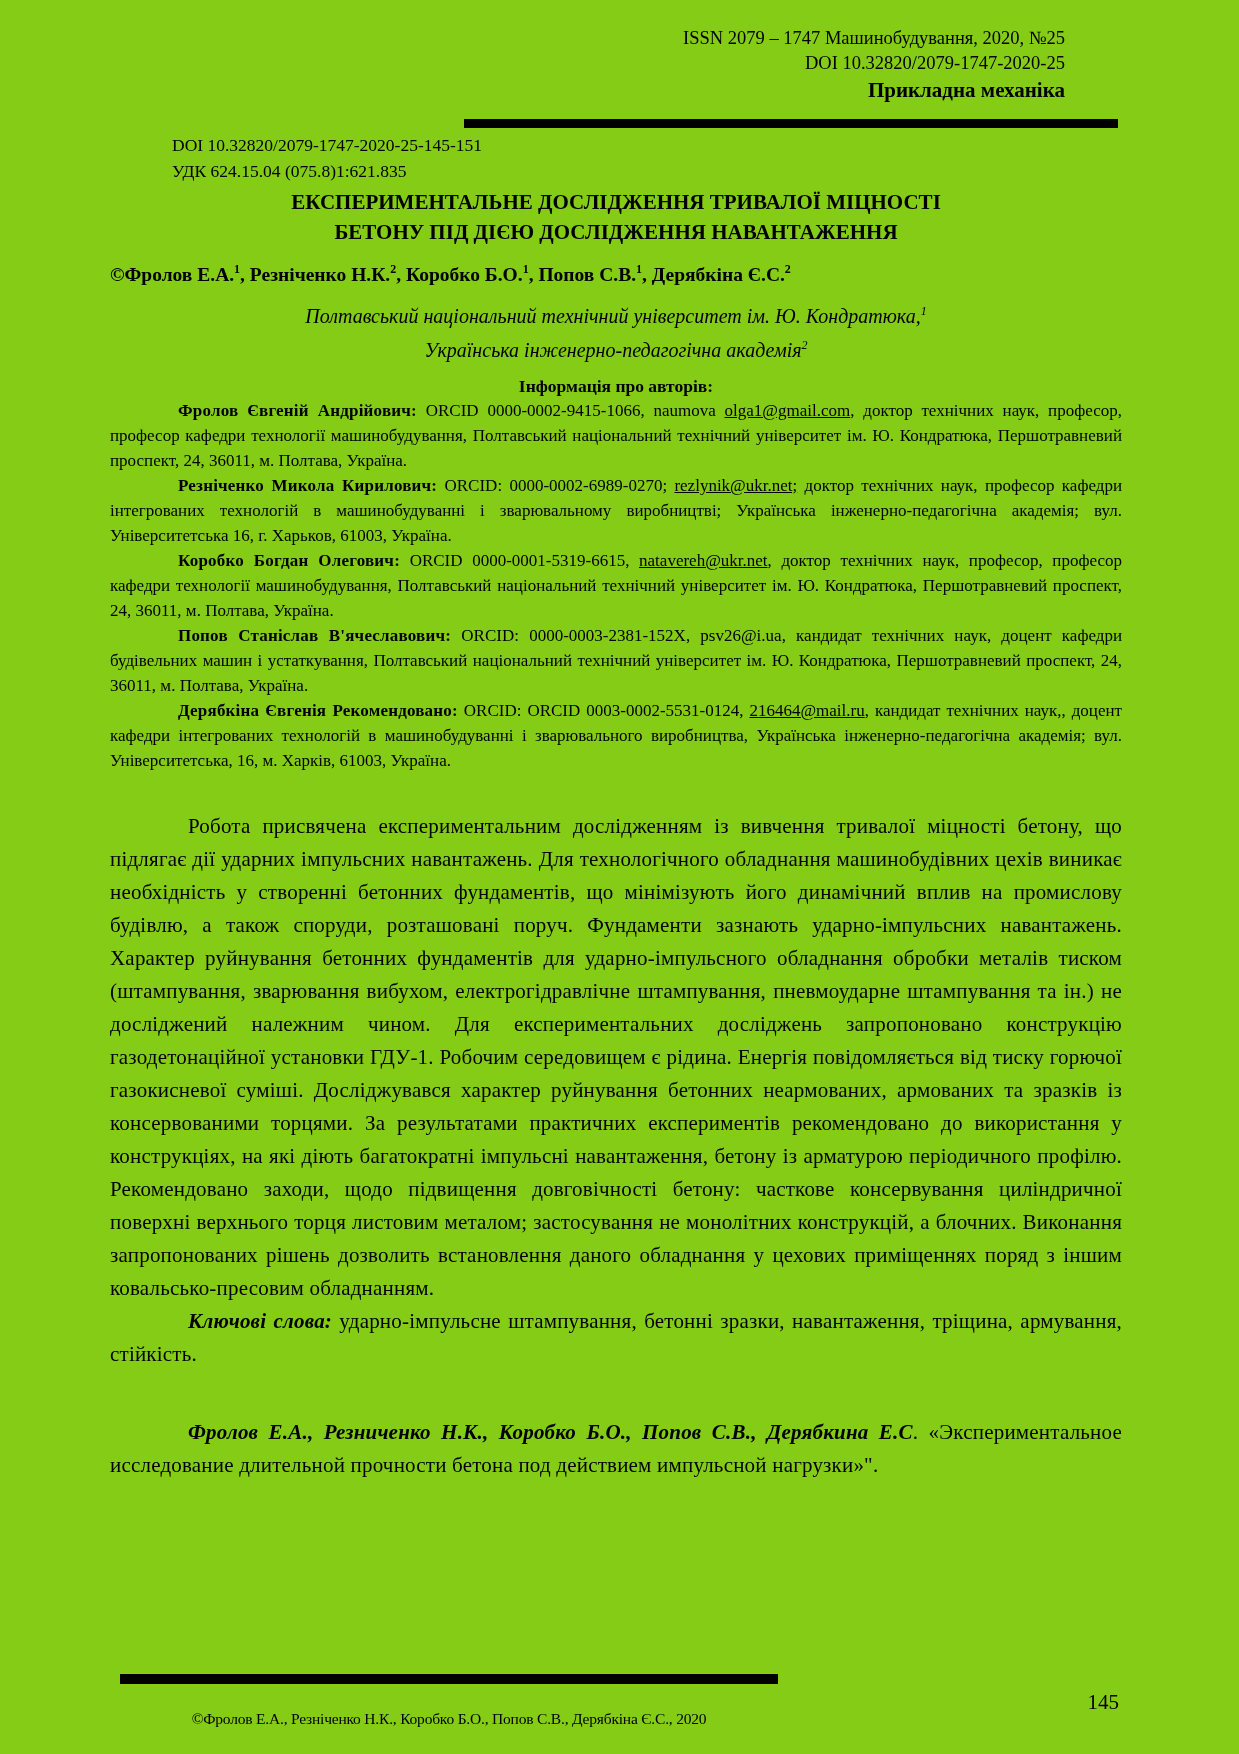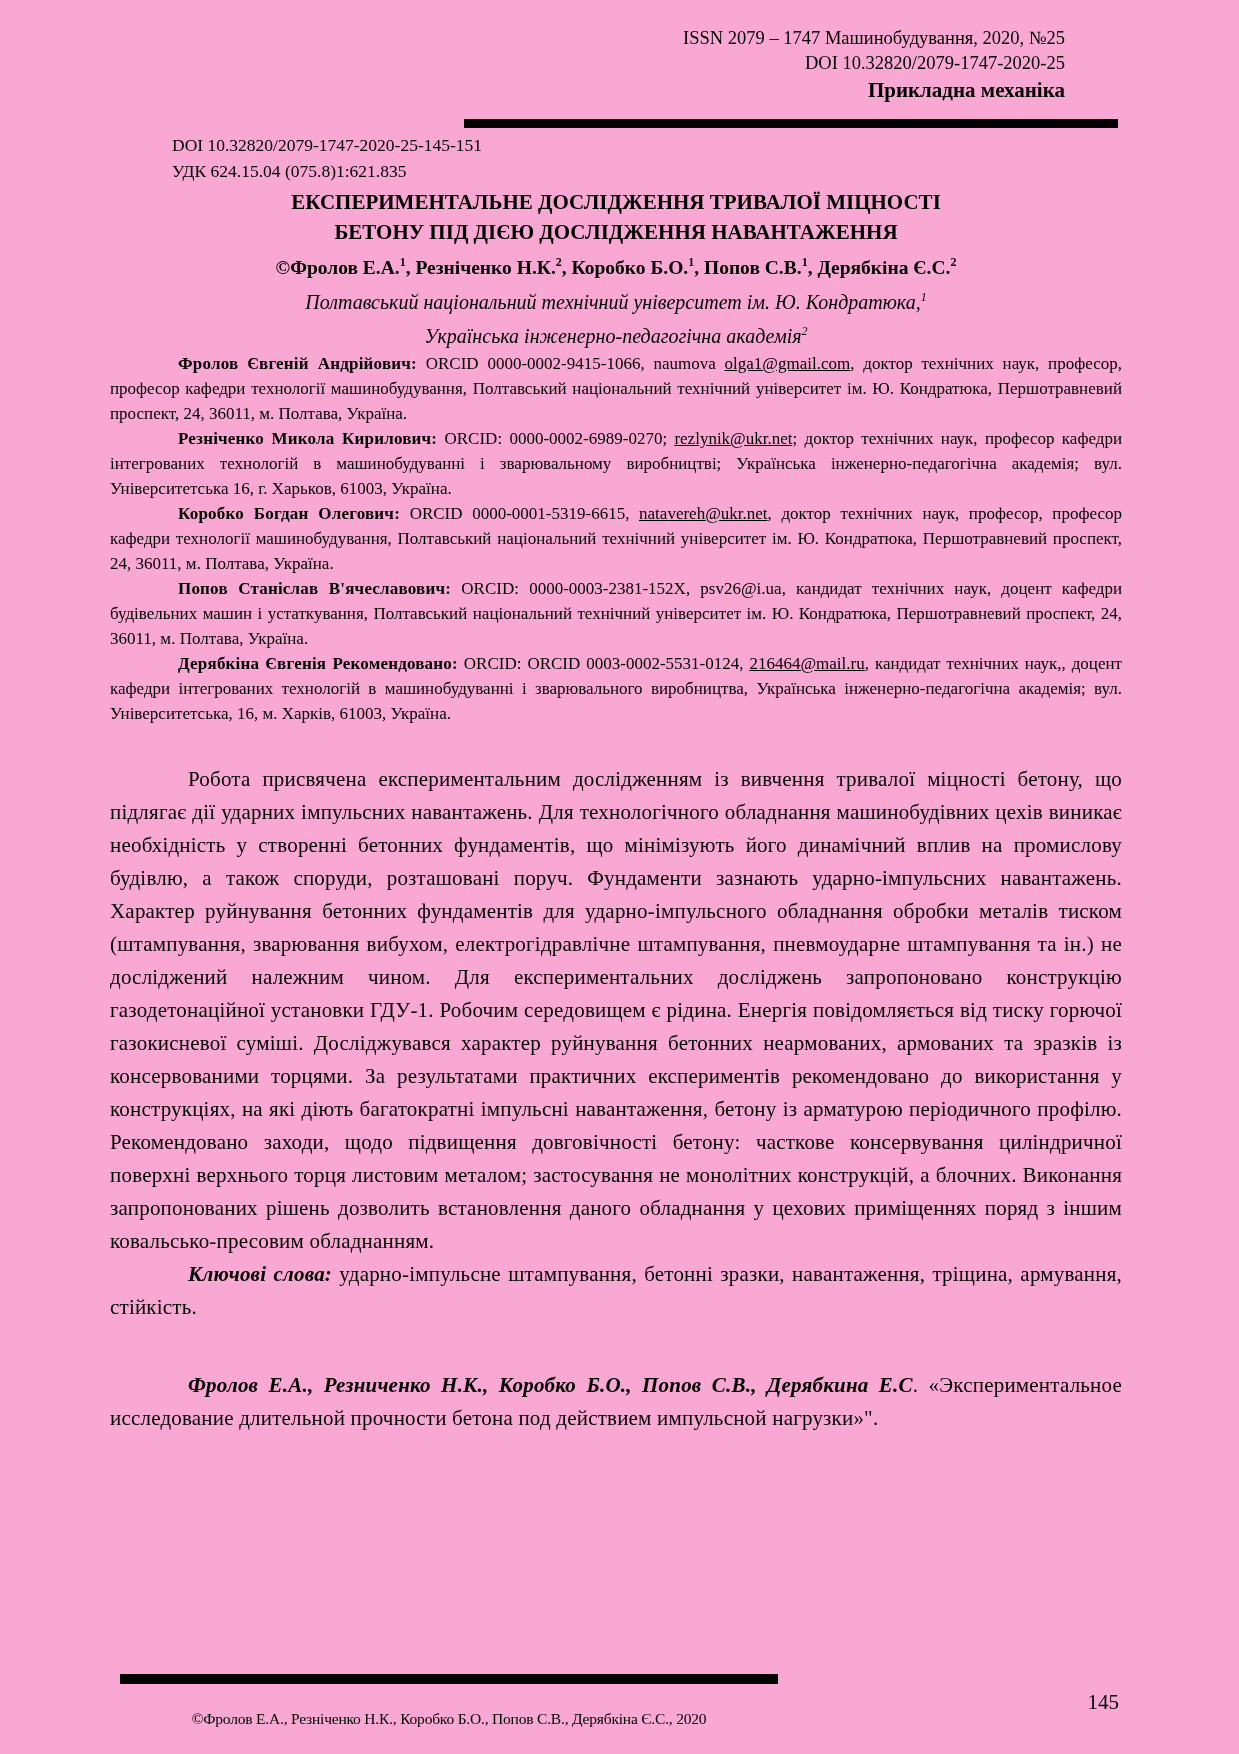--- a/index.html
+++ b/index.html
@@ -1,36 +1,36 @@
 <!DOCTYPE html>
 <html lang="uk"><head>
 <meta charset="utf-8">
 <style>
   html,body{margin:0;padding:0;background:#e8e8e8;}
   .page{
     position:relative;
     width:1239px;height:1754px;
     margin:0 auto;
-    background:#f9a8d4;
+    background:#84cc16;
     color:#000;
     font-family:"Liberation Serif","DejaVu Serif",serif;
     overflow:hidden;
   }
   .content{position:relative;margin-left:110px;width:1012px;}
 
   
   .hdr-meta{margin-top:26px;text-align:right;padding-right:57px;}
   .hdr-line{font-size:18.5px;line-height:25px;}
   .hdr-section{font-size:21px;line-height:29px;font-weight:bold;}
   .hdr-bar{position:absolute;left:464px;top:119px;width:654px;height:9px;background:#000;}
 
   
   .front{margin-top:28px;margin-left:62px;font-size:17.5px;line-height:25.5px;}
   .a-title{margin-top:3px;text-align:center;font-weight:bold;font-size:21px;line-height:30px;}
-  .byline{margin-top:1px;text-align:center;font-weight:bold;font-size:19.5px;line-height:29px;}
+  .byline{margin-top:1px;text-align:left;font-weight:bold;font-size:19.5px;line-height:42px;}
   .byline sup,.affil sup{font-size:12px;}
   .affil{text-align:center;font-style:italic;font-size:20px;line-height:30px;}
   .info-heading{margin-top:9px;text-align:center;font-weight:bold;font-size:17.5px;line-height:24px;}
 
   
   .entries{font-size:17px;line-height:25px;}
   .entry{margin:0;text-align:justify;text-indent:68px;}
   .entry b{letter-spacing:0.2px;}
   .u-link{color:#000;text-decoration:underline;}
 
@@ -74,20 +74,21 @@
       <div>БЕТОНУ ПІД ДІЄЮ ДОСЛІДЖЕННЯ НАВАНТАЖЕННЯ</div>
     </div>
 
     <div class="byline">
       <span>©Фролов Е.А.</span><sup>1</sup><span>, Резніченко Н.К.</span><sup>2</sup><span>, Коробко Б.О.</span><sup>1</sup><span>, Попов С.В.</span><sup>1</sup><span>, Дерябкіна Є.С.</span><sup>2</sup>
     </div>
 
     <div class="affil"><span>Полтавський національний технічний університет ім. Ю. Кондратюка,</span><sup>1</sup></div>
     <div class="affil"><span>Українська інженерно-педагогічна академія</span><sup>2</sup></div>
 
+    <div class="info-heading">Інформація про авторів:</div>
 
     <div class="entries">
       <p class="entry"><b>Фролов Євгеній Андрійович:</b><span> ORCID 0000-0002-9415-1066, naumova </span><a href="#" class="u-link">olga1@gmail.com</a><span>, доктор технічних наук, професор, професор кафедри технології машинобудування, Полтавський національний технічний університет ім. Ю. Кондратюка, Першотравневий проспект, 24, 36011, м. Полтава, Україна.</span></p>
       <p class="entry"><b>Резніченко Микола Кирилович:</b><span> ORCID: 0000-0002-6989-0270; </span><a href="#" class="u-link">rezlynik@ukr.net;</a><span> доктор технічних наук, професор кафедри інтегрованих технологій в машинобудуванні і зварювальному виробництві; Українська інженерно-педагогічна академія; вул. Університетська 16, г. Харьков, 61003, Україна.</span></p>
       <p class="entry"><b>Коробко Богдан Олегович:</b><span> ORCID 0000-0001-5319-6615, </span><a href="#" class="u-link">natavereh@ukr.net</a><span>, доктор технічних наук, професор, професор кафедри технології машинобудування, Полтавський національний технічний університет ім. Ю. Кондратюка, Першотравневий проспект, 24, 36011, м. Полтава, Україна.</span></p>
       <p class="entry"><b>Попов Станіслав В'ячеславович:</b><span> ORCID: 0000-0003-2381-152X, psv26@i.ua, кандидат технічних наук, доцент кафедри будівельних машин і устаткування, Полтавський національний технічний університет ім. Ю. Кондратюка, Першотравневий проспект, 24, 36011, м. Полтава, Україна.</span><a href="#" class="u-link"></a><span></span></p>
       <p class="entry"><b>Дерябкіна Євгенія Рекомендовано:</b><span> ORCID: ORCID 0003-0002-5531-0124, </span><a href="#" class="u-link">216464@mail.ru</a><span>, кандидат технічних наук,, доцент кафедри інтегрованих технологій в машинобудуванні і зварювального виробництва, Українська інженерно-педагогічна академія; вул. Університетська, 16, м. Харків, 61003, Україна.</span></p>
     </div>
 
     <div class="bigtext abstract-block">

